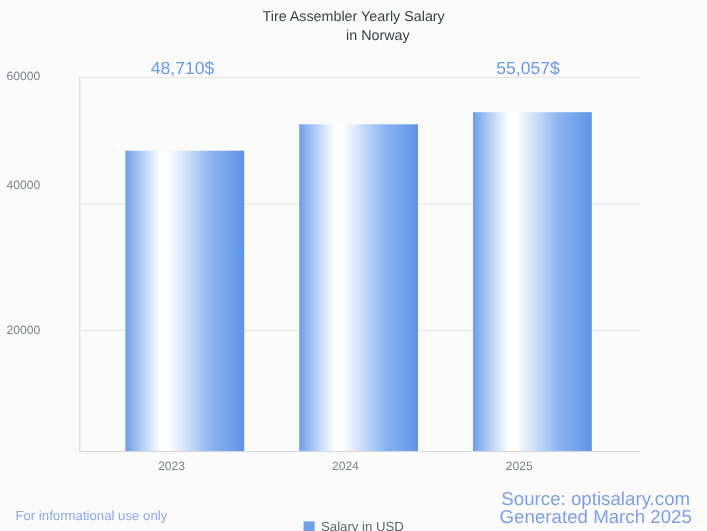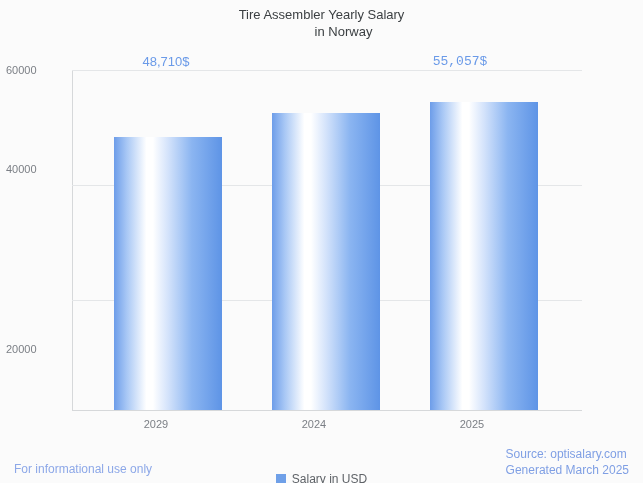--- a/index.html
+++ b/index.html
@@ -90,21 +90,21 @@
         #ffffff 30%,
         #ffffff 36%,
         #d4e3fb 50%,
         #8bb5f1 72%,
         #5e94e6 100%);
   }
   .bar-label {
     position: absolute;
     width: 160px;
     text-align: center;
-    font-size: 13px;
+    font-size: 16px;
     color: #6a9ae8;
   }
   .legend {
     position: absolute;
     left: 0;
     top: 452px;
     width: 643px;
     text-align: center;
     font-size: 12px;
     color: #5f6368;
@@ -124,57 +124,57 @@
     left: 14px;
     top: 462px;
     font-size: 12px;
     color: #8da8e8;
     text-align: right;
   }
   .footer-right {
     position: absolute;
     right: 14px;
     top: 446px;
-    text-align: left;
-    font-size: 12px;
+    text-align: center;
+    font-size: 17px;
     color: #7f9fe4;
     line-height: 16px;
   }
 </style>
 </head>
 <body>
 
 <div class="chart-root">
 
   <div class="chart-title">
     <span>Tire Assembler Yearly Salary</span>
     <span class="line2">in Norway</span>
   </div>
 
   <div class="ytick" style="top: 64px;">60000</div>
   <div class="ytick" style="top: 163px;">40000</div>
-  <div class="ytick" style="top: 295px; margin-top: 48px;">20000</div>
+  <div class="ytick" style="top: 295px;">20000</div>
 
   <div class="plot">
     <div class="axis-y"></div>
     <div class="axis-x"></div>
 
     <div class="gridline" style="top: 0px;"></div>
     <div class="gridline" style="top: 115px;"></div>
     <div class="gridline" style="top: 230px;"></div>
 
     <div class="bar-inner" style="left: 42px; height: 273px;"></div>
     <div class="bar-inner" style="left: 200px; height: 297px;"></div>
     <div class="bar-inner" style="left: 358px; height: 308px;"></div>
   </div>
 
   <div class="bar-label" style="left: 86px; top: 54px;">48,710$</div>
-  <div class="bar-label" style="left: 380px; top: 54px; font-family: Liberation Mono, monospace;">55,057$</div>
+  <div class="bar-label" style="left: 400px; top: 54px;">55,057$</div>
 
-  <div class="xtick" style="left: 96px;">2029</div>
+  <div class="xtick" style="left: 96px;">2023</div>
   <div class="xtick" style="left: 254px;">2024</div>
   <div class="xtick" style="left: 412px;">2025</div>
 
   <div class="legend">
     <span class="legend-swatch"></span><span>Salary in USD</span>
   </div>
 
   <div class="footer-left">For informational use only</div>
 
   <div class="footer-right">

